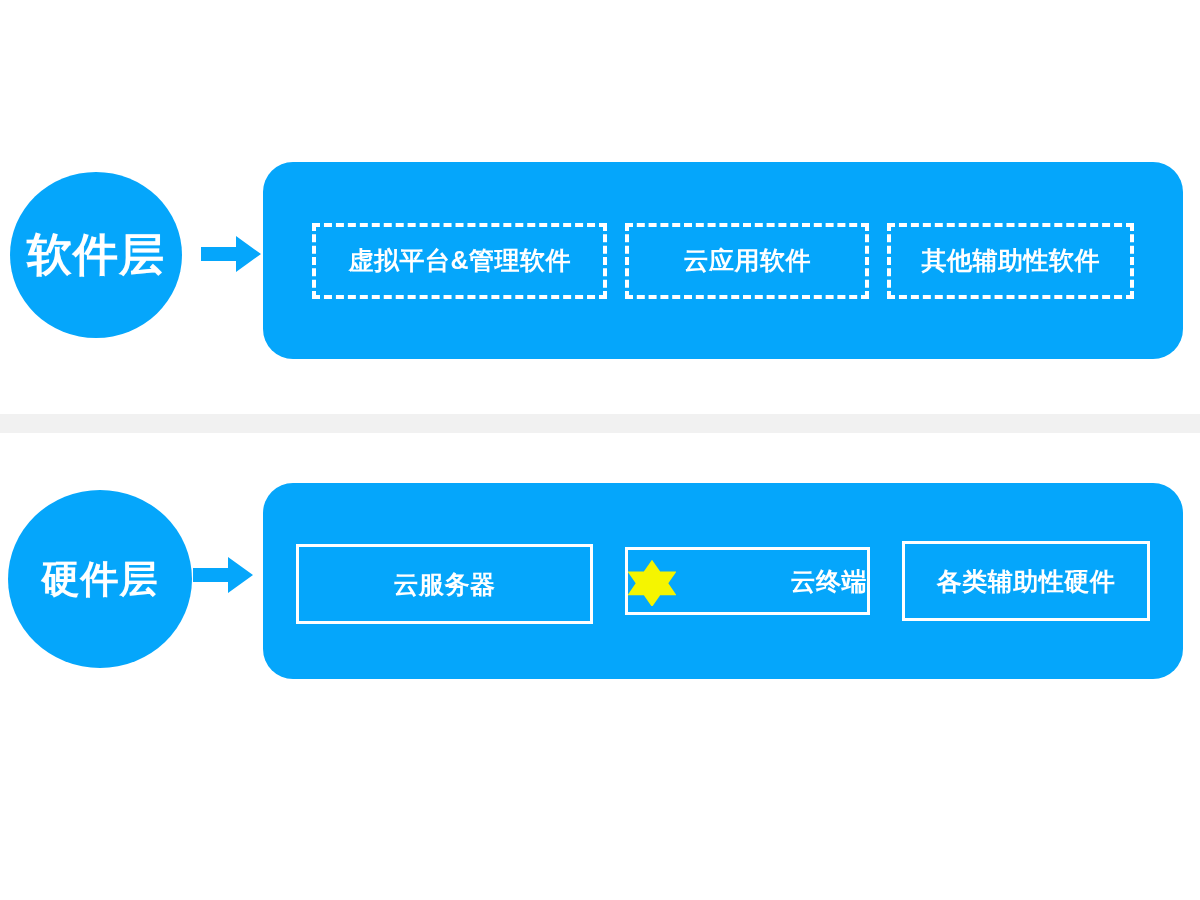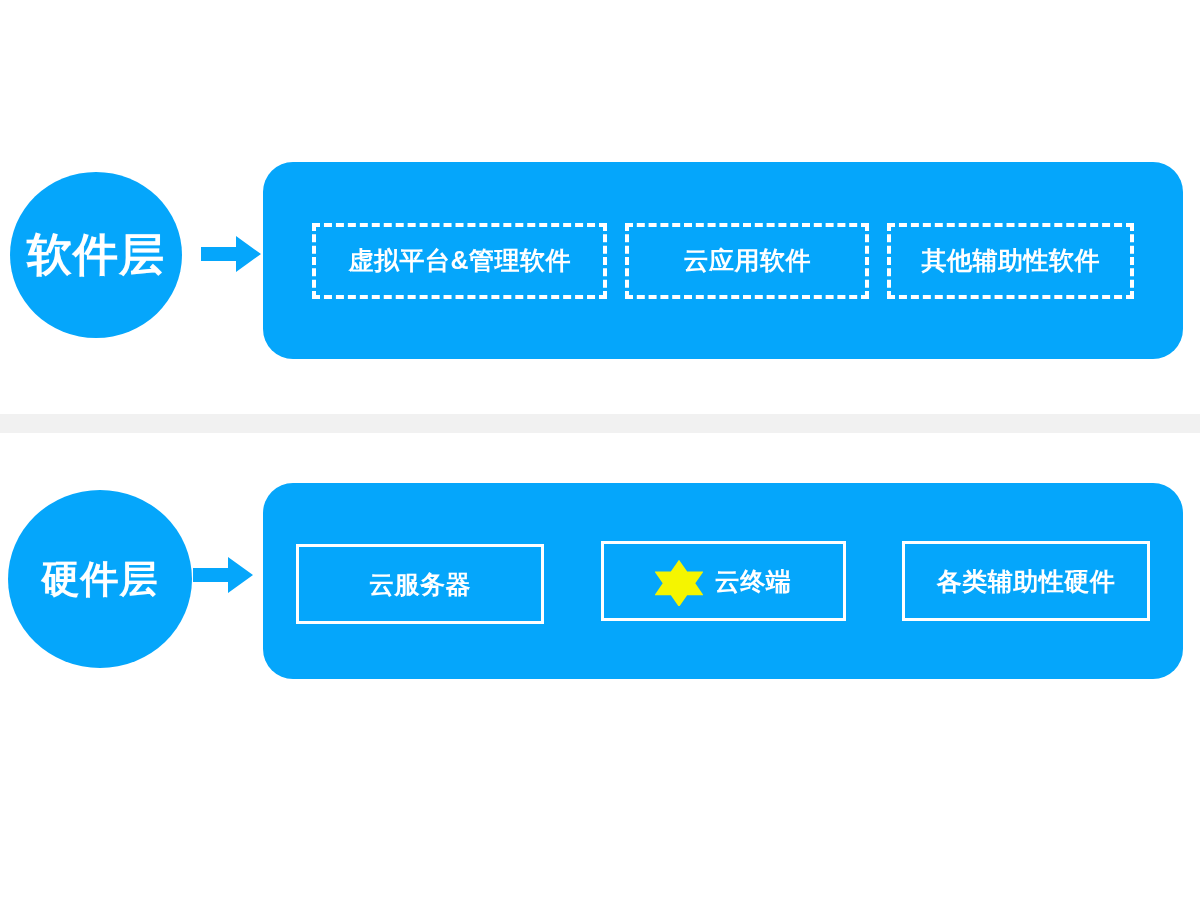--- a/index.html
+++ b/index.html
@@ -113,22 +113,22 @@
   .item-box.solid {
     border: 3px solid #ffffff;
   }
 
   
   #sw-box-0 { width: 297px; }
   #sw-box-1 { width: 245px; }
   #sw-box-2 { width: 248px; }
 
   
-  #hw-box-0 { width: 248px; height: 80px; margin-top: 6px; }
-  #hw-box-1 { width: 245px; height: 80px; }
+  #hw-box-0 { width: 297px; height: 80px; margin-top: 6px; }
+  #hw-box-1 { width: 245px; height: 68px; justify-content: space-between; }
   #hw-box-2 { width: 248px; height: 80px; }
 
   
   .star-icon {
     width: 48px;
     height: 50px;
     flex: 0 0 auto;
     display: block;
   }
 

